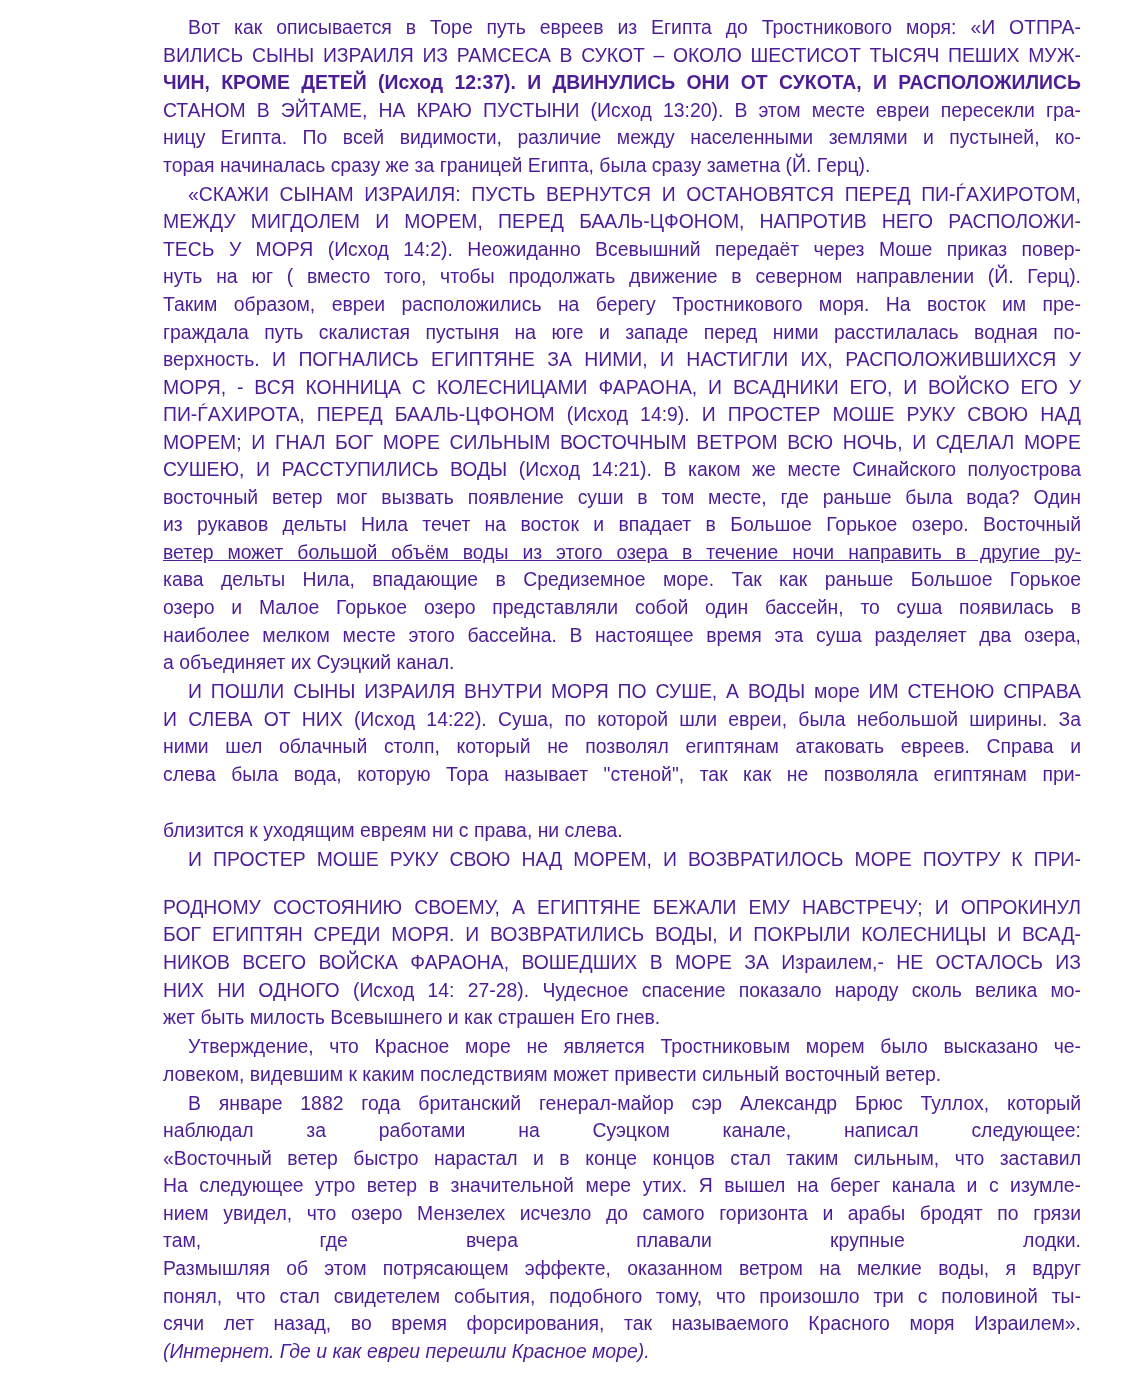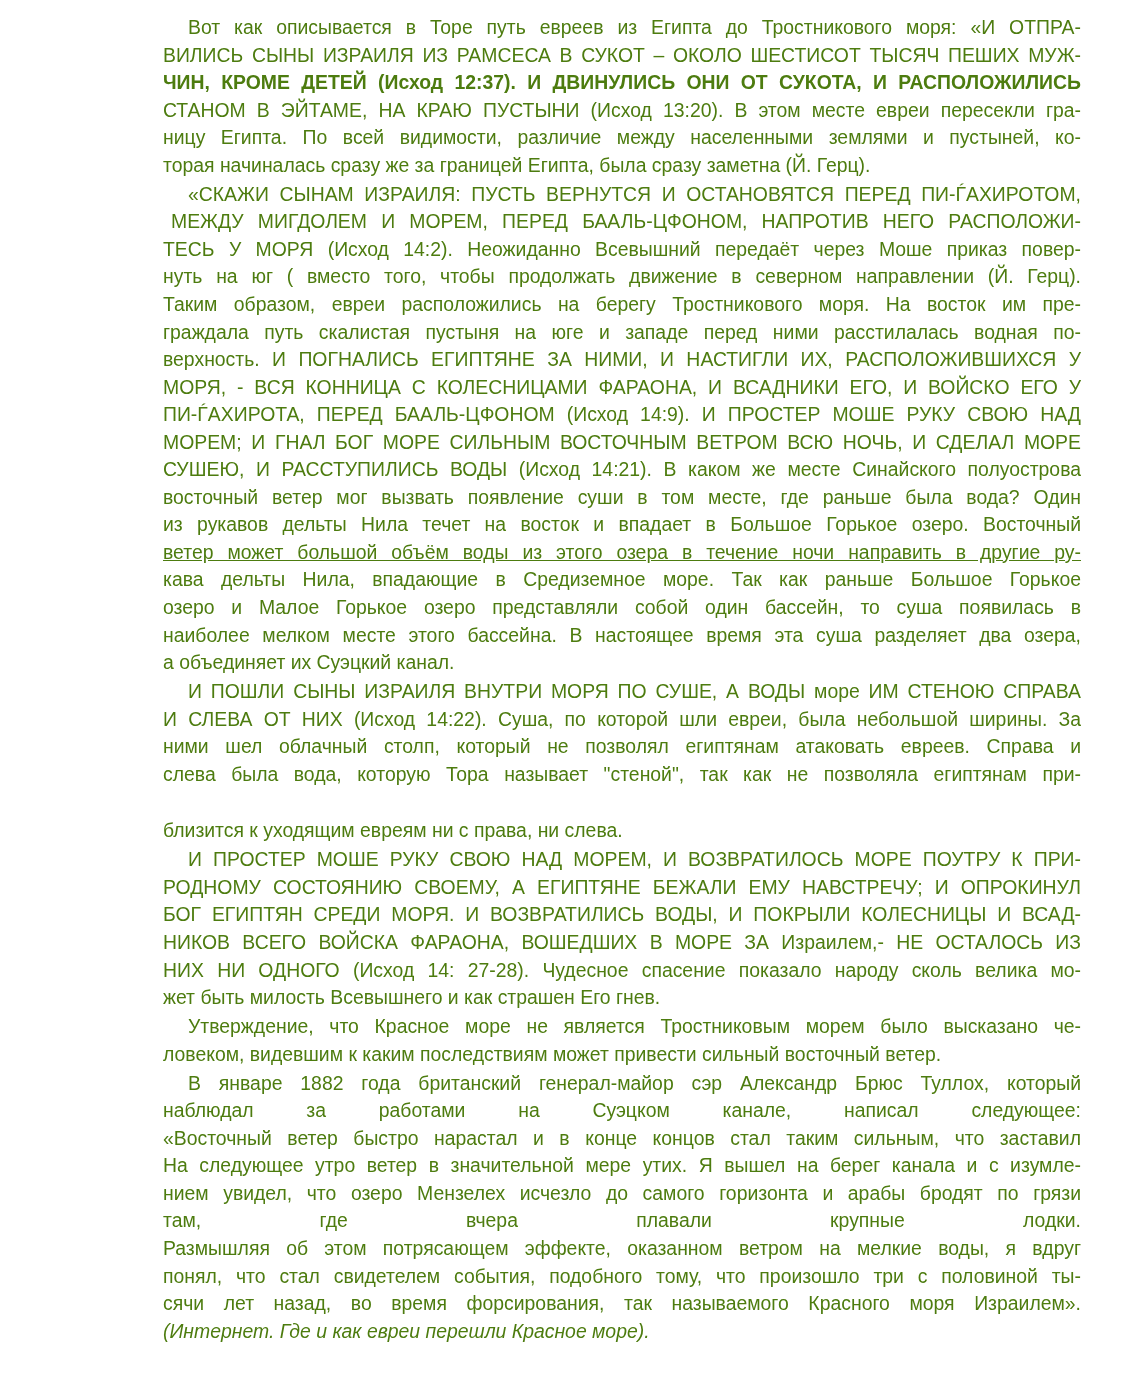--- a/index.html
+++ b/index.html
@@ -1,20 +1,20 @@
 <!DOCTYPE html>
 <html><head>
 <meta charset="utf-8">
 <style>
   html, body { margin: 0; padding: 0; background: #ffffff; }
   body { width: 1134px; height: 1378px; position: relative; overflow: hidden; }
   .page {
     position: absolute; left: 163px; top: 14px; width: 918px;
     font-family: "Liberation Sans", sans-serif;
-    font-size: 19.4px; color: #4d7c0f;
+    font-size: 19.4px; color: #4c1d95;
   }
   .line {
     height: 27.55px; line-height: 27.55px;
     white-space: nowrap; text-align: justify; text-align-last: justify;
     overflow: hidden;
     transform-origin: left center;
   }
   .line.last { text-align-last: left; }
   .line.indent { padding-left: 25px; }
   .line.gap { margin-top: 1.5px; }
@@ -29,21 +29,21 @@
     <div class="line indent" style="white-space: nowrap;">Вот как описывается в Торе путь евреев  из Египта до Тростникового моря:  «И ОТПРА-</div>
     <div class="line" style="white-space: nowrap;">ВИЛИСЬ СЫНЫ ИЗРАИЛЯ ИЗ РАМСЕСА В СУКОТ – ОКОЛО ШЕСТИСОТ ТЫСЯЧ ПЕШИХ  МУЖ-</div>
     <div class="line" style="white-space: nowrap; font-weight: bold;">ЧИН, КРОМЕ ДЕТЕЙ (Исход 12:37). И ДВИНУЛИСЬ ОНИ  ОТ СУКОТА, И РАСПОЛОЖИЛИСЬ</div>
     <div class="line" style="white-space: nowrap;">СТАНОМ В ЭЙТАМЕ, НА КРАЮ ПУСТЫНИ (Исход 13:20). В этом месте евреи пересекли гра-</div>
     <div class="line" style="white-space: nowrap;">ницу Египта. По всей видимости, различие между населенными землями и пустыней, ко-</div>
     <div class="line last" style="white-space: nowrap;">торая начиналась сразу же за границей Египта, была сразу заметна (Й. Герц).</div>
   </div>
 
   <div>
     <div class="line indent gap" style="white-space: nowrap;">«СКАЖИ  СЫНАМ ИЗРАИЛЯ: ПУСТЬ ВЕРНУТСЯ И ОСТАНОВЯТСЯ ПЕРЕД ПИ-ЃАХИРОТОМ,</div>
-    <div class="line" style="white-space: nowrap; margin-left: 8px;">МЕЖДУ МИГДОЛЕМ И МОРЕМ, ПЕРЕД БААЛЬ-ЦФОНОМ, НАПРОТИВ НЕГО РАСПОЛОЖИ-</div>
+    <div class="line" style="white-space: nowrap;">МЕЖДУ МИГДОЛЕМ И МОРЕМ, ПЕРЕД БААЛЬ-ЦФОНОМ, НАПРОТИВ НЕГО РАСПОЛОЖИ-</div>
     <div class="line" style="white-space: nowrap;">ТЕСЬ У МОРЯ (Исход 14:2).  Неожиданно Всевышний передаёт  через Моше приказ повер-</div>
     <div class="line" style="white-space: nowrap;">нуть на юг ( вместо того, чтобы продолжать движение в северном направлении (Й. Герц).</div>
     <div class="line" style="white-space: nowrap;">Таким образом, евреи расположились на берегу Тростникового моря.  На восток им пре-</div>
     <div class="line" style="white-space: nowrap;">граждала путь скалистая пустыня на юге и западе перед ними расстилалась водная по-</div>
     <div class="line" style="white-space: nowrap;">верхность. И ПОГНАЛИСЬ  ЕГИПТЯНЕ ЗА НИМИ, И НАСТИГЛИ ИХ, РАСПОЛОЖИВШИХСЯ У</div>
     <div class="line" style="white-space: nowrap;">МОРЯ, - ВСЯ КОННИЦА С КОЛЕСНИЦАМИ ФАРАОНА, И ВСАДНИКИ ЕГО, И ВОЙСКО ЕГО У</div>
     <div class="line" style="white-space: nowrap;">ПИ-ЃАХИРОТА, ПЕРЕД БААЛЬ-ЦФОНОМ (Исход 14:9).  И ПРОСТЕР МОШЕ РУКУ СВОЮ НАД</div>
     <div class="line" style="white-space: nowrap;">МОРЕМ; И ГНАЛ БОГ МОРЕ СИЛЬНЫМ ВОСТОЧНЫМ ВЕТРОМ ВСЮ НОЧЬ, И СДЕЛАЛ МОРЕ</div>
     <div class="line" style="white-space: nowrap;">СУШЕЮ, И РАССТУПИЛИСЬ ВОДЫ (Исход 14:21). В каком же месте Синайского полуострова</div>
     <div class="line" style="white-space: nowrap;">восточный ветер мог вызвать появление суши в том месте, где раньше была вода? Один</div>
@@ -58,21 +58,21 @@
   <div>
     <div class="line indent gap" style="white-space: nowrap;">И ПОШЛИ СЫНЫ ИЗРАИЛЯ ВНУТРИ МОРЯ ПО СУШЕ, А ВОДЫ море ИМ СТЕНОЮ СПРАВА</div>
     <div class="line" style="white-space: nowrap;">И СЛЕВА ОТ НИХ (Исход  14:22). Суша, по которой шли евреи, была небольшой ширины. За</div>
     <div class="line" style="white-space: nowrap;">ними шел облачный столп, который не позволял египтянам атаковать евреев. Справа и</div>
     <div class="line" style="white-space: nowrap;">слева была вода, которую Тора называет "стеной", так как не позволяла египтянам при-</div>
     <div class="line last" style="white-space: nowrap; margin-top: 29px;">близится к уходящим евреям ни с права, ни слева.</div>
   </div>
 
   <div>
     <div class="line indent gap" style="white-space: nowrap;">И ПРОСТЕР МОШЕ РУКУ СВОЮ НАД МОРЕМ, И ВОЗВРАТИЛОСЬ МОРЕ ПОУТРУ К ПРИ-</div>
-    <div class="line" style="white-space: nowrap;">РОДНОМУ СОСТОЯНИЮ СВОЕМУ, А ЕГИПТЯНЕ БЕЖАЛИ ЕМУ НАВСТРЕЧУ; И ОПРОКИНУЛ</div>
+    <div class="line" style="white-space: nowrap; margin-top: 20px;">РОДНОМУ СОСТОЯНИЮ СВОЕМУ, А ЕГИПТЯНЕ БЕЖАЛИ ЕМУ НАВСТРЕЧУ; И ОПРОКИНУЛ</div>
     <div class="line" style="white-space: nowrap;">БОГ ЕГИПТЯН СРЕДИ МОРЯ. И ВОЗВРАТИЛИСЬ ВОДЫ, И ПОКРЫЛИ КОЛЕСНИЦЫ И ВСАД-</div>
     <div class="line" style="white-space: nowrap;">НИКОВ ВСЕГО ВОЙСКА ФАРАОНА, ВОШЕДШИХ В МОРЕ ЗА Израилем,- НЕ ОСТАЛОСЬ ИЗ</div>
     <div class="line" style="white-space: nowrap;">НИХ НИ ОДНОГО (Исход 14: 27-28). Чудесное спасение показало народу сколь велика мо-</div>
     <div class="line last" style="white-space: nowrap;">жет быть милость Всевышнего и как страшен Его гнев.</div>
   </div>
 
   <div>
     <div class="line indent gap" style="white-space: nowrap;">Утверждение, что Красное море не является Тростниковым морем было высказано че-</div>
     <div class="line last" style="white-space: nowrap;">ловеком, видевшим к каким последствиям может привести сильный восточный ветер.</div>
   </div>

